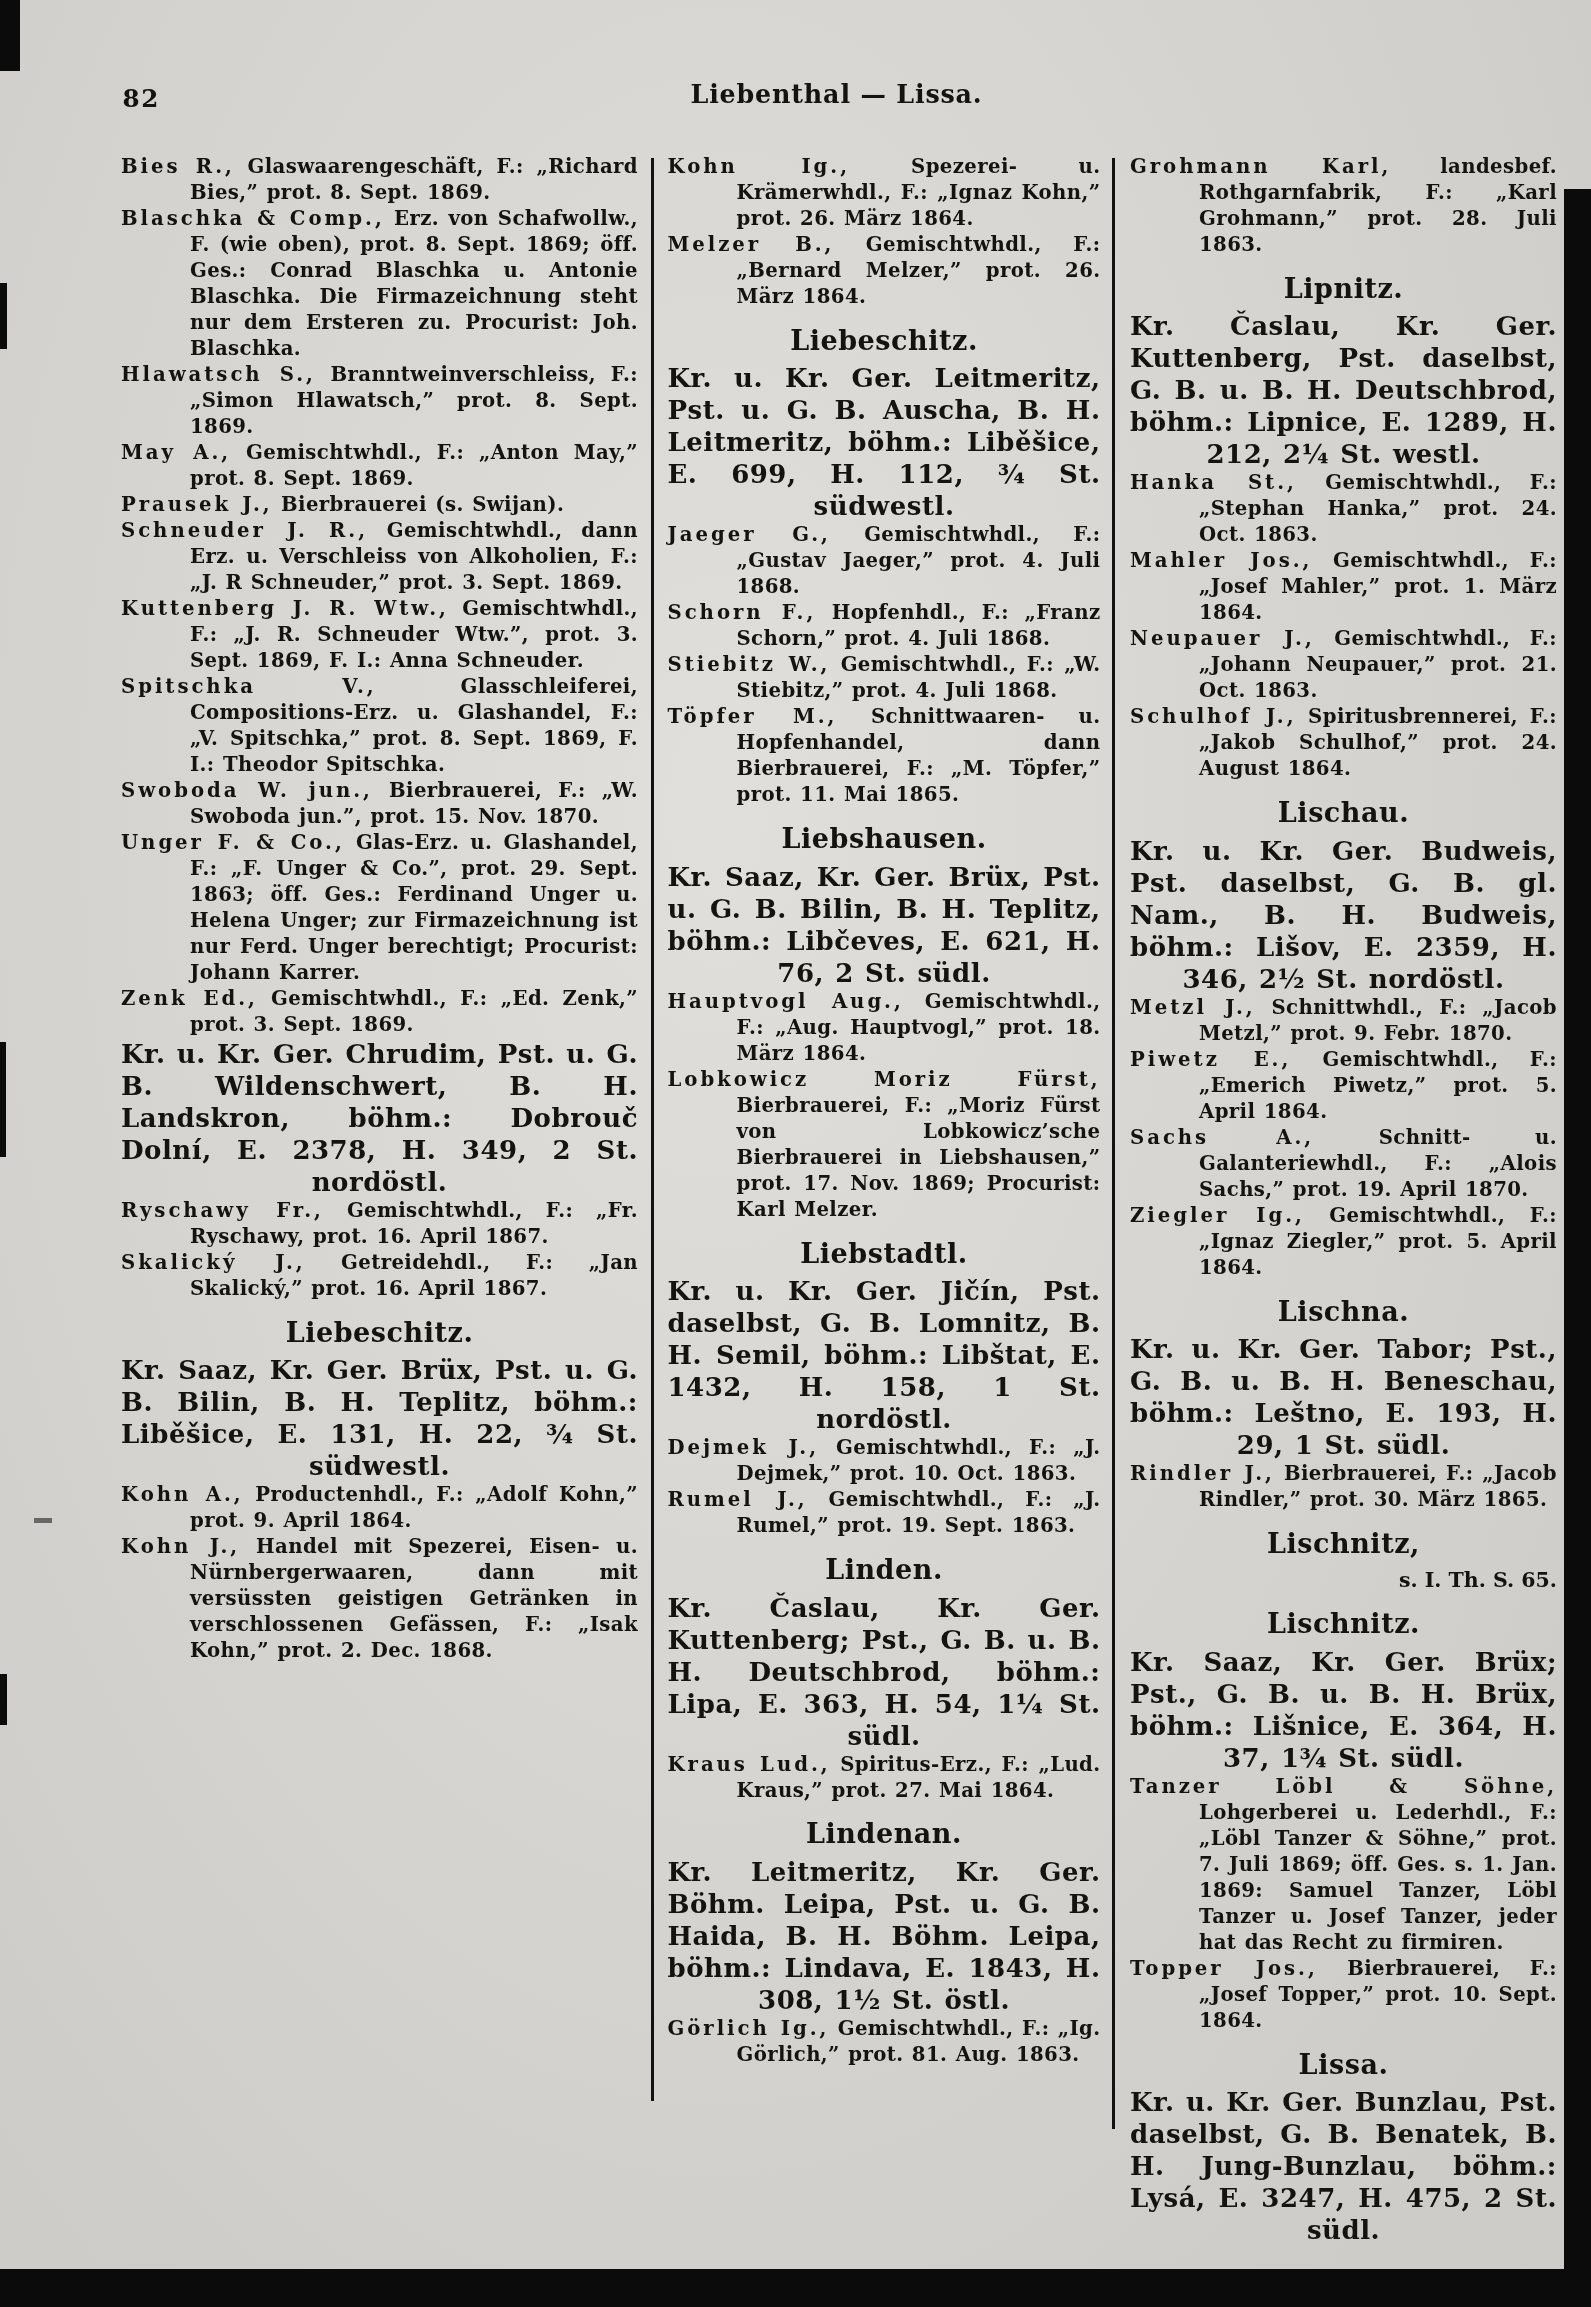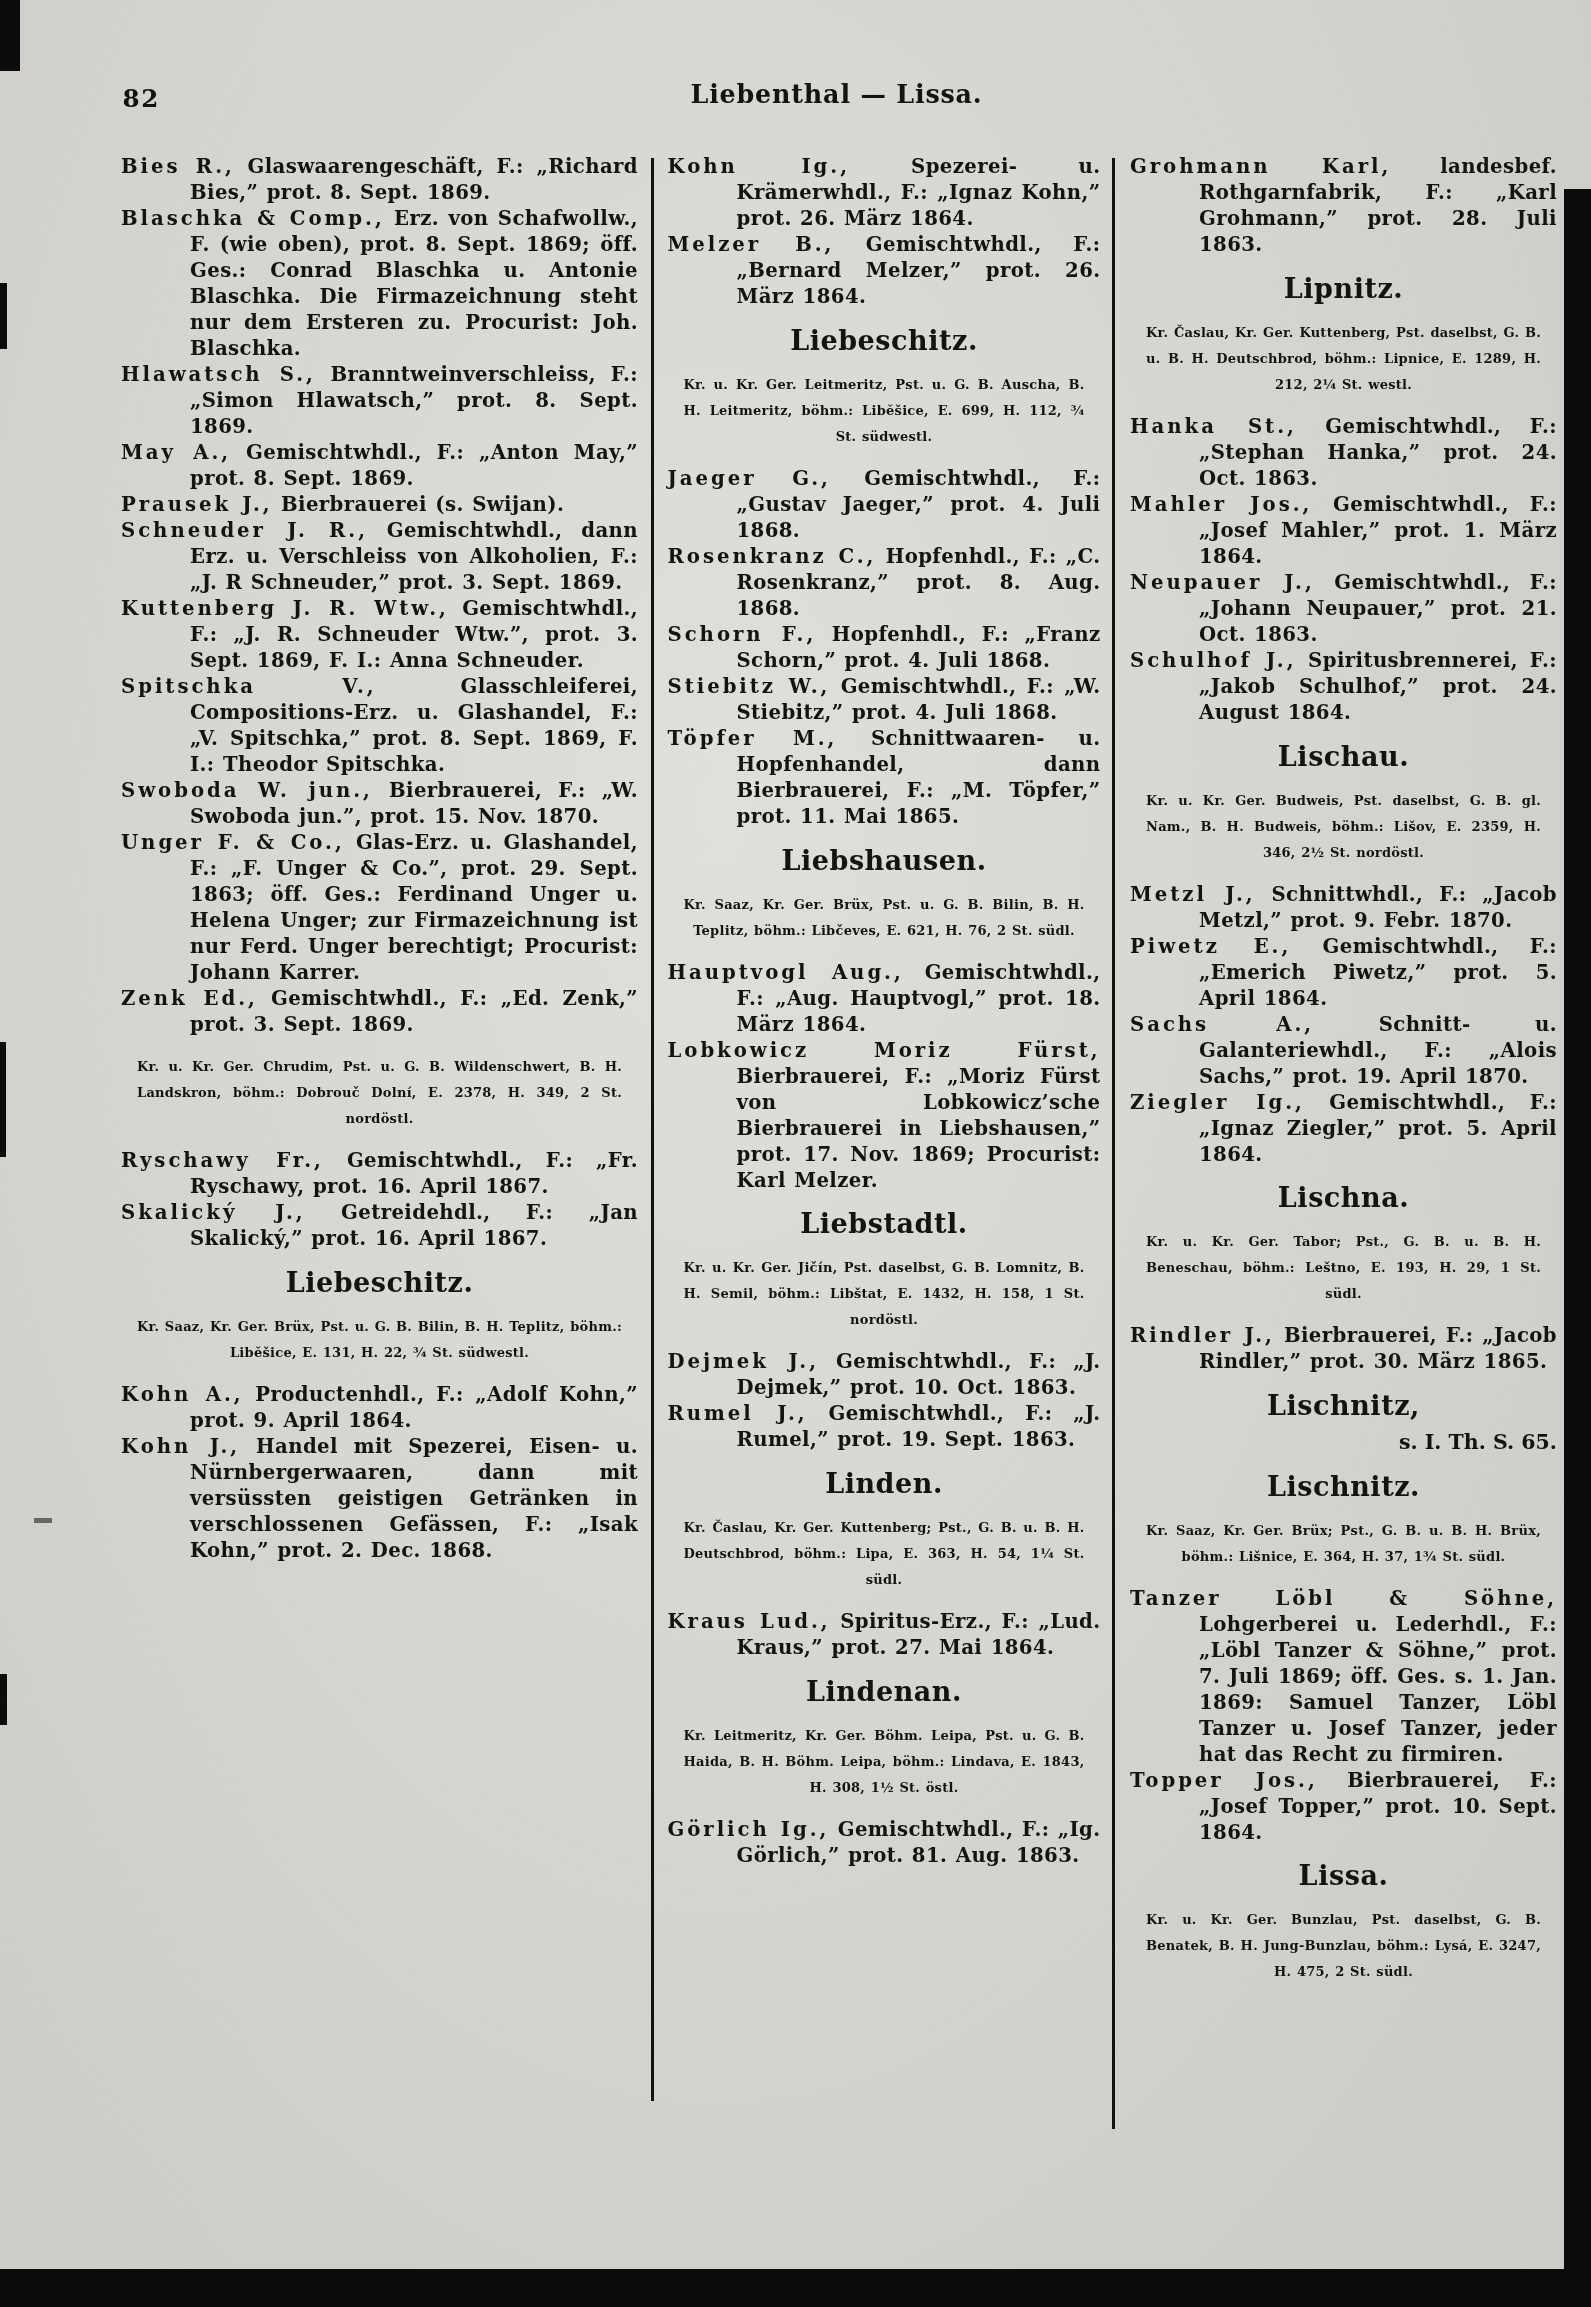--- a/index.html
+++ b/index.html
@@ -34,21 +34,21 @@
   }
   .col{min-width:0;}
   p.entry{
     margin:0;font-size:19.7px;line-height:26px;
     text-align:justify;
     padding-left:69px;text-indent:-69px;
     letter-spacing:.02em;word-spacing:.06em;
   }
   .ename{letter-spacing:.15em;}
   p.intro{
-    margin:16px;font-size:13px;line-height:26px;
+    margin:0;font-size:26px;line-height:32px;
     text-align:justify;text-align-last:center;
     letter-spacing:.02em;word-spacing:.06em;
   }
   p.note{
     margin:0;font-size:20.5px;line-height:28px;text-align:right;
   }
   h3.town{
     margin:14.8px 0 6.6px;font-size:27px;line-height:31px;
     text-align:center;font-weight:700;letter-spacing:.02em;
   }
@@ -94,21 +94,20 @@
       <p class="intro">Kr. Saaz, Kr. Ger. Brüx, Pst. u. G. B. Bilin, B. H. Teplitz, böhm.: Liběšice, E. 131, H. 22, ¾ St. südwestl.</p>
       <p class="entry"><span class="ename">Kohn A.,</span> Productenhdl., F.: „Adolf Kohn,” prot. 9. April 1864.</p>
       <p class="entry"><span class="ename">Kohn J.,</span> Handel mit Spezerei, Eisen- u. Nürnbergerwaaren, dann mit versüssten geistigen Getränken in verschlossenen Gefässen, F.: „Isak Kohn,” prot. 2. Dec. 1868.</p>
     </div>
   <div class="col" id="col-1">
       <p class="entry"><span class="ename">Kohn Ig.,</span> Spezerei- u. Krämerwhdl., F.: „Ignaz Kohn,” prot. 26. März 1864.</p>
       <p class="entry"><span class="ename">Melzer B.,</span> Gemischtwhdl., F.: „Bernard Melzer,” prot. 26. März 1864.</p>
       <h3 class="town">Liebeschitz.</h3>
       <p class="intro">Kr. u. Kr. Ger. Leitmeritz, Pst. u. G. B. Auscha, B. H. Leitmeritz, böhm.: Liběšice, E. 699, H. 112, ¾ St. südwestl.</p>
       <p class="entry"><span class="ename">Jaeger G.,</span> Gemischtwhdl., F.: „Gustav Jaeger,” prot. 4. Juli 1868.</p>
-      <p class="entry"><span class="ename">Rosenkranz C.,</span> Hopfenhdl., F.: „C. Rosenkranz,” prot. 8. Aug. 1868.</p>
       <p class="entry"><span class="ename">Schorn F.,</span> Hopfenhdl., F.: „Franz Schorn,” prot. 4. Juli 1868.</p>
       <p class="entry"><span class="ename">Stiebitz W.,</span> Gemischtwhdl., F.: „W. Stiebitz,” prot. 4. Juli 1868.</p>
       <p class="entry"><span class="ename">Töpfer M.,</span> Schnittwaaren- u. Hopfenhandel, dann Bierbrauerei, F.: „M. Töpfer,” prot. 11. Mai 1865.</p>
       <h3 class="town">Liebshausen.</h3>
       <p class="intro">Kr. Saaz, Kr. Ger. Brüx, Pst. u. G. B. Bilin, B. H. Teplitz, böhm.: Libčeves, E. 621, H. 76, 2 St. südl.</p>
       <p class="entry"><span class="ename">Hauptvogl Aug.,</span> Gemischtwhdl., F.: „Aug. Hauptvogl,” prot. 18. März 1864.</p>
       <p class="entry"><span class="ename">Lobkowicz Moriz Fürst,</span> Bierbrauerei, F.: „Moriz Fürst von Lobkowicz’sche Bierbrauerei in Liebshausen,” prot. 17. Nov. 1869; Procurist: Karl Melzer.</p>
       <h3 class="town">Liebstadtl.</h3>
       <p class="intro">Kr. u. Kr. Ger. Jičín, Pst. daselbst, G. B. Lomnitz, B. H. Semil, böhm.: Libštat, E. 1432, H. 158, 1 St. nordöstl.</p>
       <p class="entry"><span class="ename">Dejmek J.,</span> Gemischtwhdl., F.: „J. Dejmek,” prot. 10. Oct. 1863.</p>

